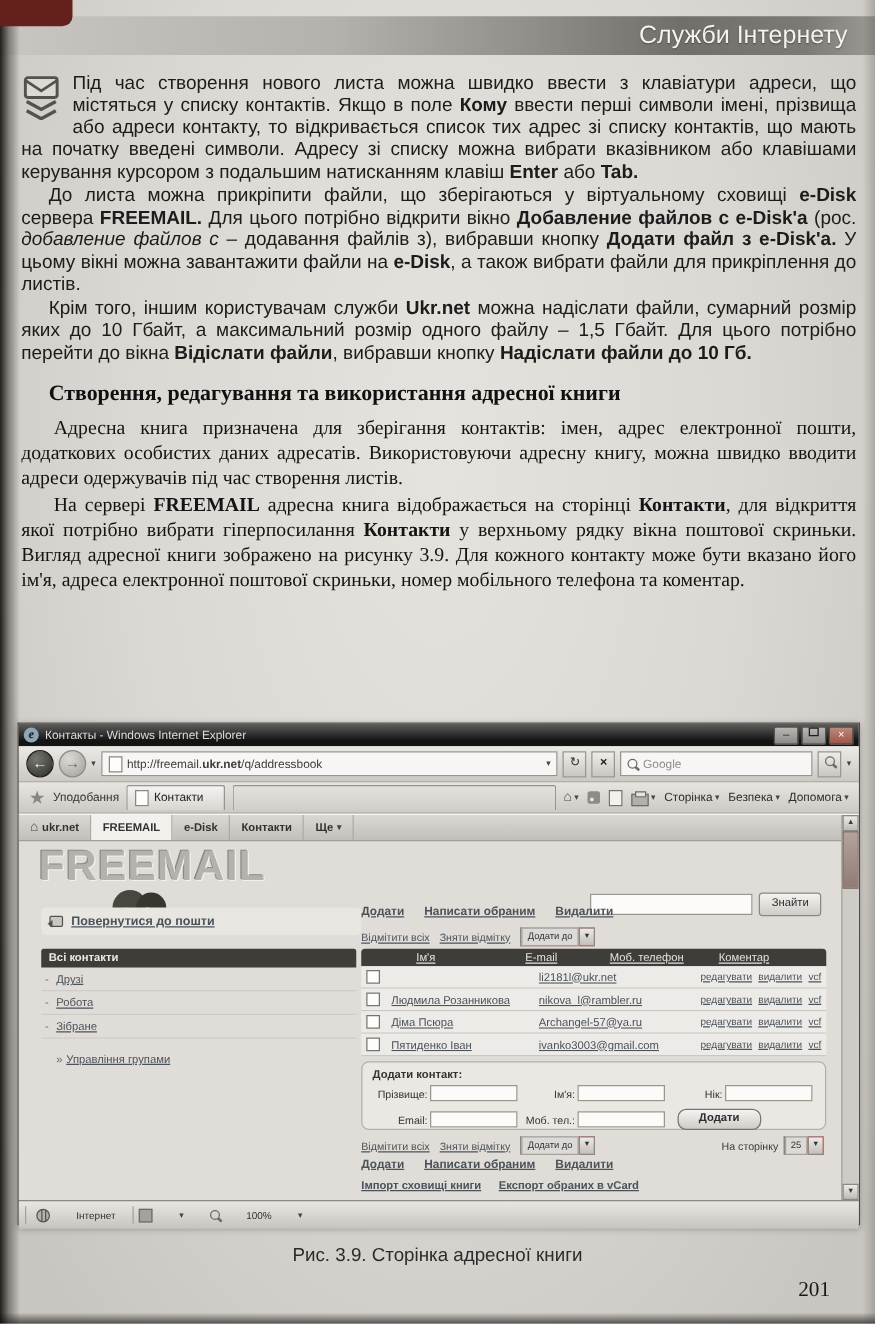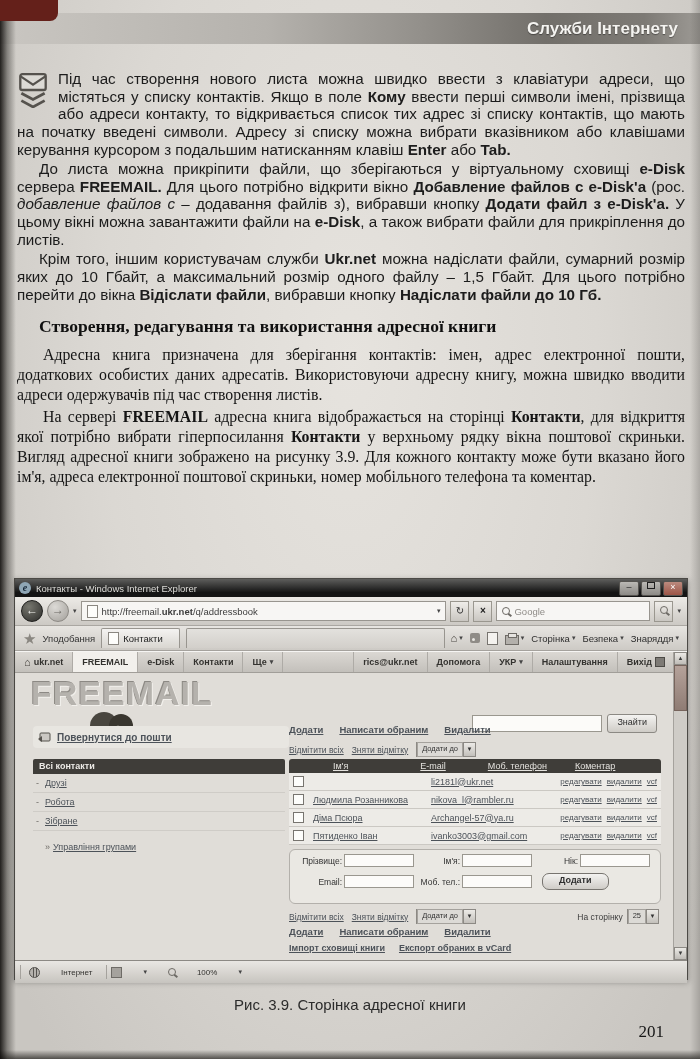--- a/index.html
+++ b/index.html
@@ -12,23 +12,23 @@
   .bottom-edge{position:absolute;left:0;bottom:0;width:100%;height:9px;
          background:linear-gradient(to top, rgba(15,13,10,.65), rgba(0,0,0,0));z-index:29;}
   .right-edge{position:absolute;right:0;top:0;width:10px;height:100%;
          background:linear-gradient(to left, rgba(60,58,54,.25), rgba(0,0,0,0));z-index:29;}
   .red-corner{position:absolute;left:0;top:0;width:58px;height:21px;background:#64201a;
          border-radius:0 0 8px 0;z-index:31;}
   
   .band{position:absolute;left:0;top:13px;right:0;height:31px;z-index:5;
         background:linear-gradient(90deg,#c9c6c1 0%,#b5b2ad 38%,#93908b 60%,#726f6a 78%,#7d7a75 92%,#9d9a95 100%);
         display:flex;align-items:center;justify-content:flex-end;padding-right:22px;box-sizing:border-box;}
-  .band span{font-size:17px;font-weight:bold;color:#f4f3f0;text-shadow:0 1px 1px rgba(0,0,0,.4);}
-  
-  .textblock{position:absolute;left:17px;top:70px;width:668px;height:520px;overflow:hidden;z-index:4;}
+  .band span{font-size:20px;font-weight:normal;color:#f4f3f0;text-shadow:0 1px 1px rgba(0,0,0,.4);}
+  
+  .textblock{position:absolute;left:17px;top:58px;width:668px;height:520px;overflow:hidden;z-index:4;}
   .p{font-size:15.2px;line-height:1.16;text-align:justify;margin:0 0 2px 0;color:#1c1c1c;}
   .p.indent{text-indent:22px;}
   .b{font-weight:bold;} .i{font-style:italic;}
   .note-icon{float:left;width:32px;height:36px;margin:2px 9px 2px 0;}
   h2.sect{font-family:"Liberation Serif",serif;font-size:17.5px;font-weight:bold;color:#101010;
           margin:13px 0 8px 22px;}
   .p.serif{font-family:"Liberation Serif",serif;font-size:15.8px;line-height:1.25;color:#141414;text-indent:26px;margin:0 0 3px 0;}
   
   .browser{position:absolute;left:14px;top:578px;width:672px;height:400px;z-index:10;
            border:1px solid #4c4a46;background:#d9d6d1;box-shadow:0 2px 6px rgba(0,0,0,.35);
@@ -221,52 +221,39 @@
           </span>
         <span class="cmi">
             <span>Сторінка</span>
             <span class="chev">▾</span>
           </span>
         <span class="cmi">
             <span>Безпека</span>
             <span class="chev">▾</span>
           </span>
         <span class="cmi">
-            <span>Знаряддя</span>
+            <span>Допомога</span>
             <span class="chev">▾</span>
           </span>
       </span>
     </div>
 
     <div class="viewport">
       <div class="sitenav">
         <span class="snav-item">
             <span class="house">⌂</span>
             <span>ukr.net</span>
           </span>
         <span class="snav-item active">FREEMAIL</span>
         <span class="snav-item">e-Disk</span>
         <span class="snav-item">Контакти</span>
         <span class="snav-item">
             <span>Ще</span>
             <span class="chev">▾</span>
           </span>
-        <span class="snav-right">
-          <span class="snav-item">rics@ukr.net</span>
-          <span class="snav-item">Допомога</span>
-          <span class="snav-item">
-              <span>УКР</span>
-              <span class="chev">▾</span>
-            </span>
-          <span class="snav-item">Налаштування</span>
-          <span class="snav-item">
-              <span>Вихід</span>
-              <span class="sq-icon"></span>
-            </span>
-        </span>
       </div>
 
       <div class="logo">FREEMAIL</div>
       <svg class="emblem" width="50" height="32" viewBox="0 0 50 32">
         <circle cx="17" cy="16" r="14" fill="#49463f"></circle>
         <circle cx="34" cy="16" r="12" fill="#39362f"></circle>
         <ellipse cx="14" cy="20" rx="3" ry="4" fill="#9b988f"></ellipse>
         <ellipse cx="31" cy="19" rx="2.5" ry="3.5" fill="#8c8980"></ellipse>
       </svg>
 
@@ -348,20 +335,21 @@
           <span class="temail lnk">ivanko3003@gmail.com</span>
           <span class="ract">
               <span class="lnk">редагувати</span>
               <span class="lnk">видалити</span>
               <span class="lnk">vcf</span>
             </span>
         </div>
       </div>
 
       <div class="formbox">
+        <div class="ftitle">Додати контакт:</div>
         <div class="frow">
           <span class="flabel">Прізвище:</span>
           <span class="finput"></span>
           <span class="flabel">Ім'я:</span>
           <span class="finput"></span>
           <span class="flabel">Нік:</span>
           <span class="finput"></span>
         </div>
         <div class="frow">
           <span class="flabel">Email:</span>

